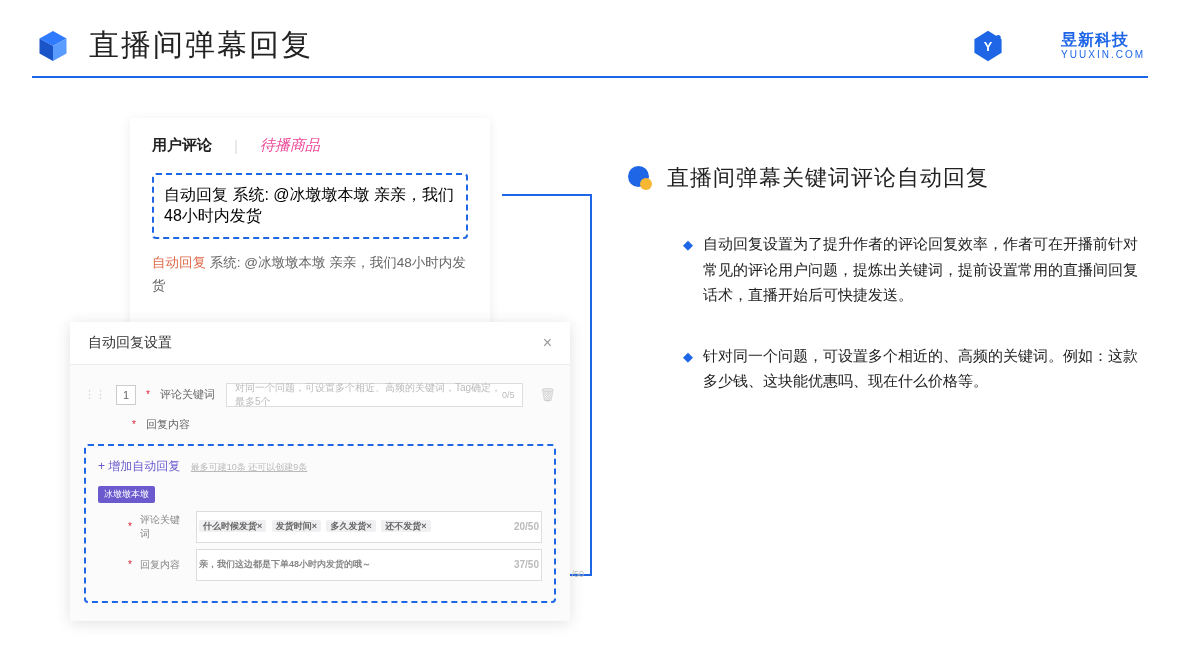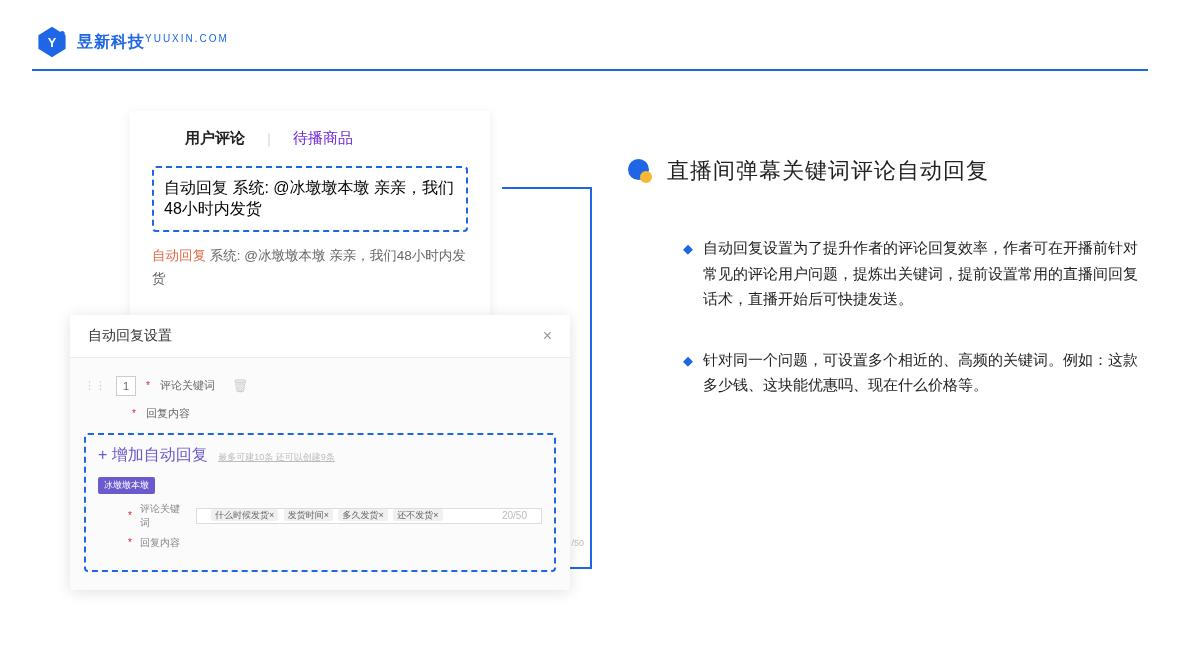--- a/index.html
+++ b/index.html
@@ -15,46 +15,46 @@
     display: flex;
     align-items: center;
     justify-content: space-between;
     padding: 25px 35px 10px 35px;
   }
   .header-left { display: flex; align-items: center; gap: 18px; }
   .cube-icon { width: 36px; height: 36px; position: relative; }
   .page-title { font-size: 30px; font-weight: 400; color: #222; letter-spacing: 2px; }
   .brand { display: flex; align-items: center; gap: 8px; }
   .brand-logo { width: 34px; height: 34px; }
-  .brand-text { display: flex; flex-direction: row; line-height: 1.1; }
+  .brand-text { display: flex; flex-direction: column; line-height: 1.1; margin-left: 48px; }
   .brand-cn { font-size: 16px; font-weight: 600; color: #1e66e6; letter-spacing: 1px; }
   .brand-en { font-size: 10px; color: #1e66e6; letter-spacing: 2px; }
   .underline { height: 2px; background: #1e66e6; margin: 0 32px; }
   .content { display: flex; padding: 40px 35px 0 70px; gap: 55px; }
   .left-col { width: 500px; position: relative; }
   .right-col { flex: 1; padding-top: 45px; }
-  .section-head { display: flex; align-items: center; gap: 12px; margin-bottom: 49px; }
+  .section-head { display: flex; align-items: center; gap: 12px; margin-bottom: 38px; }
   .bubble-icon { width: 30px; height: 30px; position: relative; }
   .section-title { font-size: 22px; color: #222; letter-spacing: 1px; }
   .bullet-list { padding-left: 58px; }
   .bullet-item { display: flex; gap: 10px; margin-bottom: 35px; font-size: 15px; color: #222; line-height: 1.7; }
   .bullet-mark { color: #1e66e6; font-size: 13px; margin-top: 3px; }
 
   
   .comments-panel {
     width: 360px;
     background: #fff;
     box-shadow: 0 2px 10px rgba(0,0,0,0.08);
     padding: 18px 22px 22px 22px;
     margin-left: 60px;
     margin-bottom: 0;
   }
-  .cp-tabs { display: flex; gap: 22px; font-size: 15px; margin-bottom: 18px; align-items: center; margin-left: 33px; }
+  .cp-tabs { display: flex; gap: 22px; font-size: 15px; margin-bottom: 18px; align-items: center; }
   .cp-tab-active { color: #222; font-weight: 600; }
-  .cp-tab { color: #6d28d9; }
+  .cp-tab { color: #ec4899; font-style: italic; }
   .cp-divider { color: #ddd; }
   .cp-row {
     font-size: 13.5px;
     color: #666;
     line-height: 1.7;
     padding: 7px 0;
   }
   .cp-row .auto { color: #e06a4a; }
   .cp-row-boxed {
     border: 2.5px dashed #1e66e6;
@@ -104,55 +104,65 @@
   .trash { color: #ccc; font-size: 13px; margin-left: 6px; }
   .drag-handle { color: #ccc; font-size: 11px; }
 
   .example-box {
     border: 2.5px dashed #1e66e6;
     border-radius: 4px;
     padding: 10px 12px 14px 12px;
     margin-top: 12px;
     position: relative;
   }
-  .add-link { color: #6a5acd; font-size: 16px; margin-bottom: 8px; display:inline-block;}
+  .add-link { color: #6a5acd; font-size: 12px; margin-bottom: 8px; display:inline-block;}
   .add-note { color: #bbb; font-size: 9px; margin-left: 6px; text-decoration: underline;}
   .badge {
     display: inline-block;
     background: #6a5acd;
     color: #fff;
     font-size: 9px;
     padding: 2px 6px;
     border-radius: 2px;
     margin-bottom: 8px;
   }
   .ex-row { display:flex; align-items:center; gap:8px; font-size:10px; margin-bottom:6px; margin-left: 30px;}
   .ex-lbl { color:#888; width:48px;}
   .ex-input {
-    flex:1; border:1px solid #ddd; background:#fff; height:16px; padding:0 14px;
-    display:flex; align-items:center; justify-content:space-between; color:#888; font-size:9px;
+    flex:1; border:1px solid #ddd; background:#fff; height:32px; padding:0 2px;
+    display:flex; align-items:center; justify-content:space-between; color:#888; font-size:9px;font-weight:bold;
   }
   .tag { background:#f0f0f2; color:#666; padding:1px 4px; border-radius:2px; margin-right:3px; font-size:9px; white-space:nowrap;}
   .below-count { color:#bbb; font-size:10px; }
   .stray-count { position:absolute; right: -30px; bottom: 22px; font-size: 9px; color: #bbb; }
 
   
   .connector {
     position: absolute;
     border-color: #1e66e6;
     pointer-events: none;
   }
   .conn-h1 { top: 76px; left: 432px; width: 90px; height: 0; border-top: 2px solid #1e66e6; }
   .conn-v  { top: 76px; left: 520px; width: 0; height: 382px; border-left: 2px solid #1e66e6; }
   .conn-h2 { top: 456px; left: 464px; width: 58px; height: 0; border-top: 2px solid #1e66e6; }
 </style>
 </head>
 <body>
 
 <div class="header">
+  <div class="header-left">
+    <div class="cube-icon">
+      <svg viewBox="0 0 48 48" width="36" height="36">
+        <polygon points="24,4 42,14 24,24 6,14" fill="#2f7bff"></polygon>
+        <polygon points="6,14 24,24 24,44 6,34" fill="#1a54c9"></polygon>
+        <polygon points="42,14 24,24 24,44 42,34" fill="#5a9bff"></polygon>
+      </svg>
+    </div>
+    <div class="page-title">直播间弹幕回复</div>
+  </div>
   <div class="brand">
     <div class="brand-logo">
       <svg viewBox="0 0 40 40" width="34" height="34">
         <path d="M20 2 L36 12 L36 28 L20 38 L4 28 L4 12 Z" fill="#1e66e6"></path>
         <text x="20" y="26" font-size="15" font-weight="bold" text-anchor="middle" fill="#fff">Y</text>
         <circle cx="32" cy="10" r="3" fill="#1e66e6"></circle>
       </svg>
     </div>
     <div class="brand-text">
       <span class="brand-cn">昱新科技</span>
@@ -190,20 +200,24 @@
       <div class="modal-header">
         <span>自动回复设置</span>
         <span class="modal-close">×</span>
       </div>
       <div class="modal-body">
         <div class="form-row">
           <span class="drag-handle">⋮⋮</span>
           <span class="row-num">1</span>
           <span class="req">*</span>
           <span class="lbl">评论关键词</span>
+          <div class="input-box">
+            <span>对同一个问题，可设置多个相近、高频的关键词，Tag确定，最多5个</span>
+            <span class="input-count">0/5</span>
+          </div>
           <span class="trash">🗑</span>
         </div>
         <div class="form-row" style="padding-left:48px;">
           <span class="req">*</span>
           <span class="lbl">回复内容</span>
         </div>
 
         <div class="example-box">
           <div>
             <span class="add-link">+ 增加自动回复</span>
@@ -219,20 +233,24 @@
                 <span class="tag">发货时间×</span>
                 <span class="tag">多久发货×</span>
                 <span class="tag">还不发货×</span>
               </span>
               <span class="below-count">20/50</span>
             </div>
           </div>
           <div class="ex-row">
             <span class="req">*</span>
             <span class="ex-lbl">回复内容</span>
+            <div class="ex-input">
+              <span>亲，我们这边都是下单48小时内发货的哦～</span>
+              <span class="below-count">37/50</span>
+            </div>
           </div>
           <span class="stray-count">/50</span>
         </div>
       </div>
     </div>
   </div>
 
   <div class="right-col">
     <div class="section-head">
       <div class="bubble-icon">

